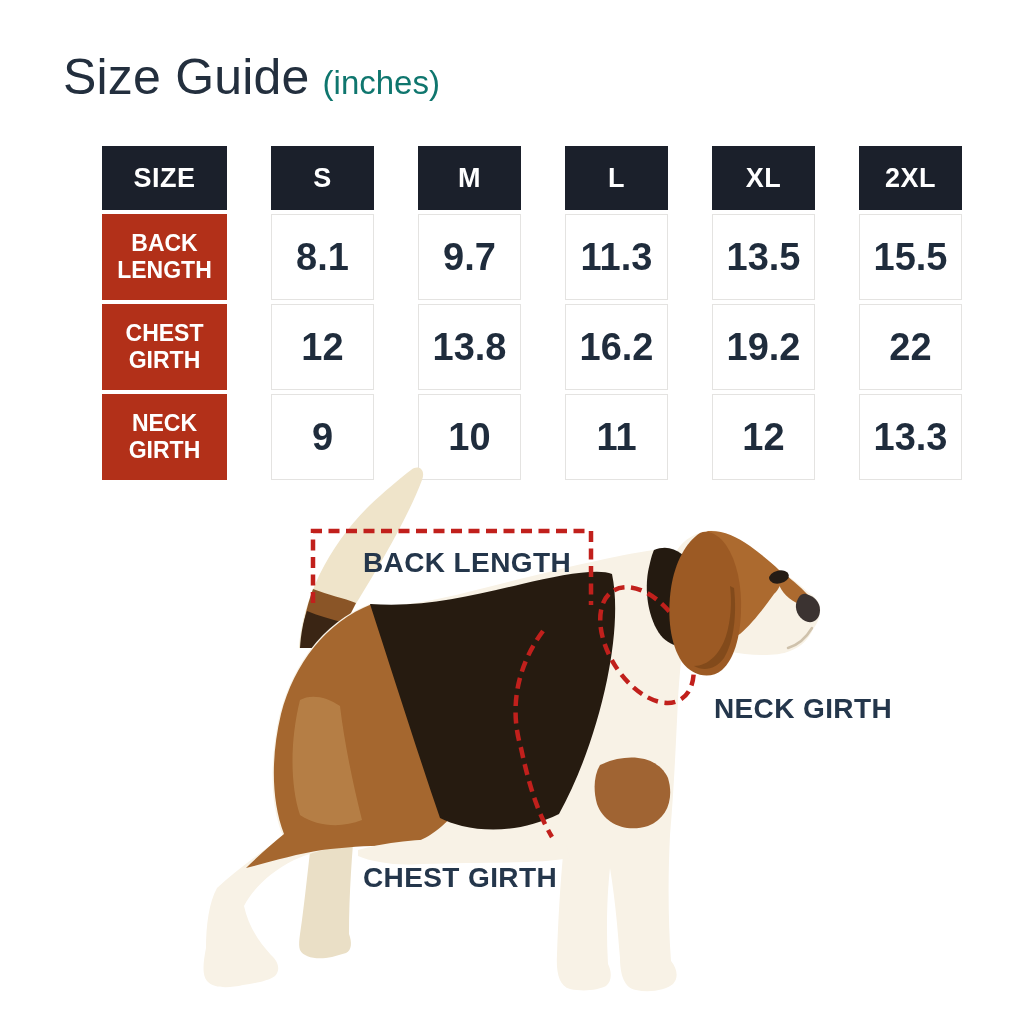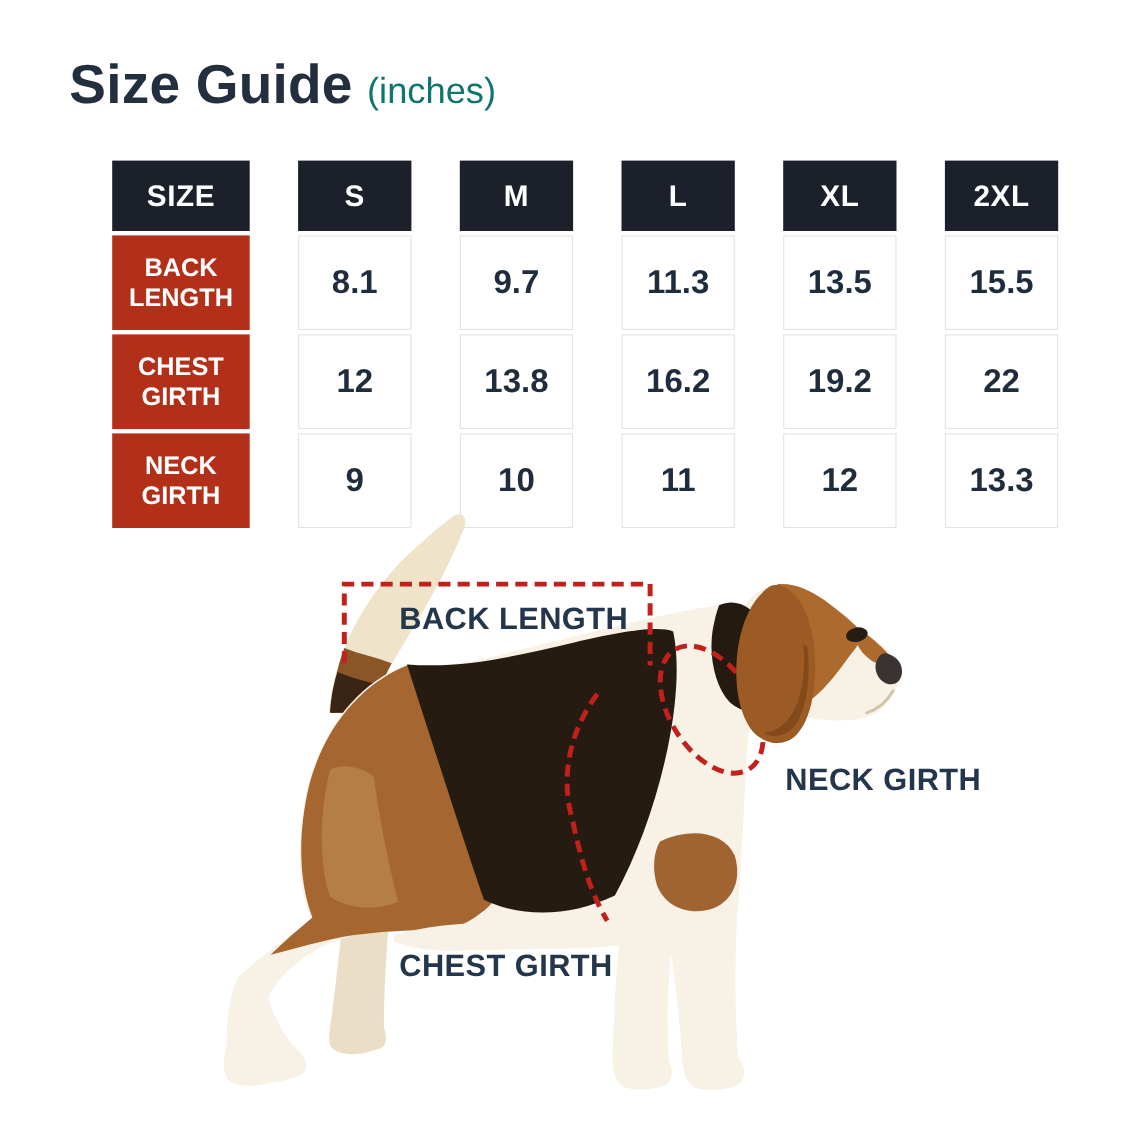--- a/index.html
+++ b/index.html
@@ -2,32 +2,32 @@
 <html><head>
 <meta charset="utf-8">
 <style>
   * { margin:0; padding:0; box-sizing:border-box; }
   html,body { width:1024px; height:1024px; background:#ffffff; overflow:hidden;
               font-family:"Liberation Sans","DejaVu Sans",sans-serif; }
   .page { position:relative; width:1024px; height:1024px; background:#fff; }
 
   
   .title-block { position:absolute; left:63px; top:48px; display:flex; align-items:baseline; gap:13px; }
-  .title-main  { font-size:50px; font-weight:700; color:#232F3E; letter-spacing:0.2px; }
+  .title-main  { font-size:50px; font-weight:400; color:#232F3E; letter-spacing:0.2px; }
   .title-unit  { font-size:33px; font-weight:400; color:#0f766e; }
 
   
   .size-table { position:absolute; left:62px; top:146px; width:900px;
                 display:grid; grid-template-columns:165px repeat(5,1fr);
                 grid-template-rows:64px 86px 86px 86px; gap:4px; background:#fff; z-index:1; }
   .cell { display:flex; align-items:center; justify-content:center; text-align:center;margin-left:40px; }
   .cell.head  { background:#1B202B; color:#ffffff; font-weight:700; font-size:27px; letter-spacing:0.5px; }
   .cell.rlabel{ background:#B23019; color:#ffffff; font-weight:700; font-size:23px; line-height:1.16; }
   .cell.rlabel span { display:inline-block; max-width:112px; }
-  .cell.val   { background:#ffffff; border:1px solid #E4E3E1; color:#1F2C3C; font-weight:700; font-size:30px; }
+  .cell.val   { background:#ffffff; border:1px solid #E4E3E1; color:#1F2C3C; font-weight:700; font-size:38px; }
 
   
   .dog-svg { position:absolute; left:0; top:0; width:1024px; height:1024px; z-index:3; pointer-events:none; }
 
   .measure-label { position:absolute; z-index:4; text-align:center; font-weight:700; font-size:28px;
                    color:#24364B; letter-spacing:0.4px; white-space:nowrap; }
   .lbl-back  { left:332px; top:547px; width:270px; }
   .lbl-neck  { left:668px; top:693px; width:270px; }
   .lbl-chest { left:325px; top:862px; width:270px; }
 </style>

